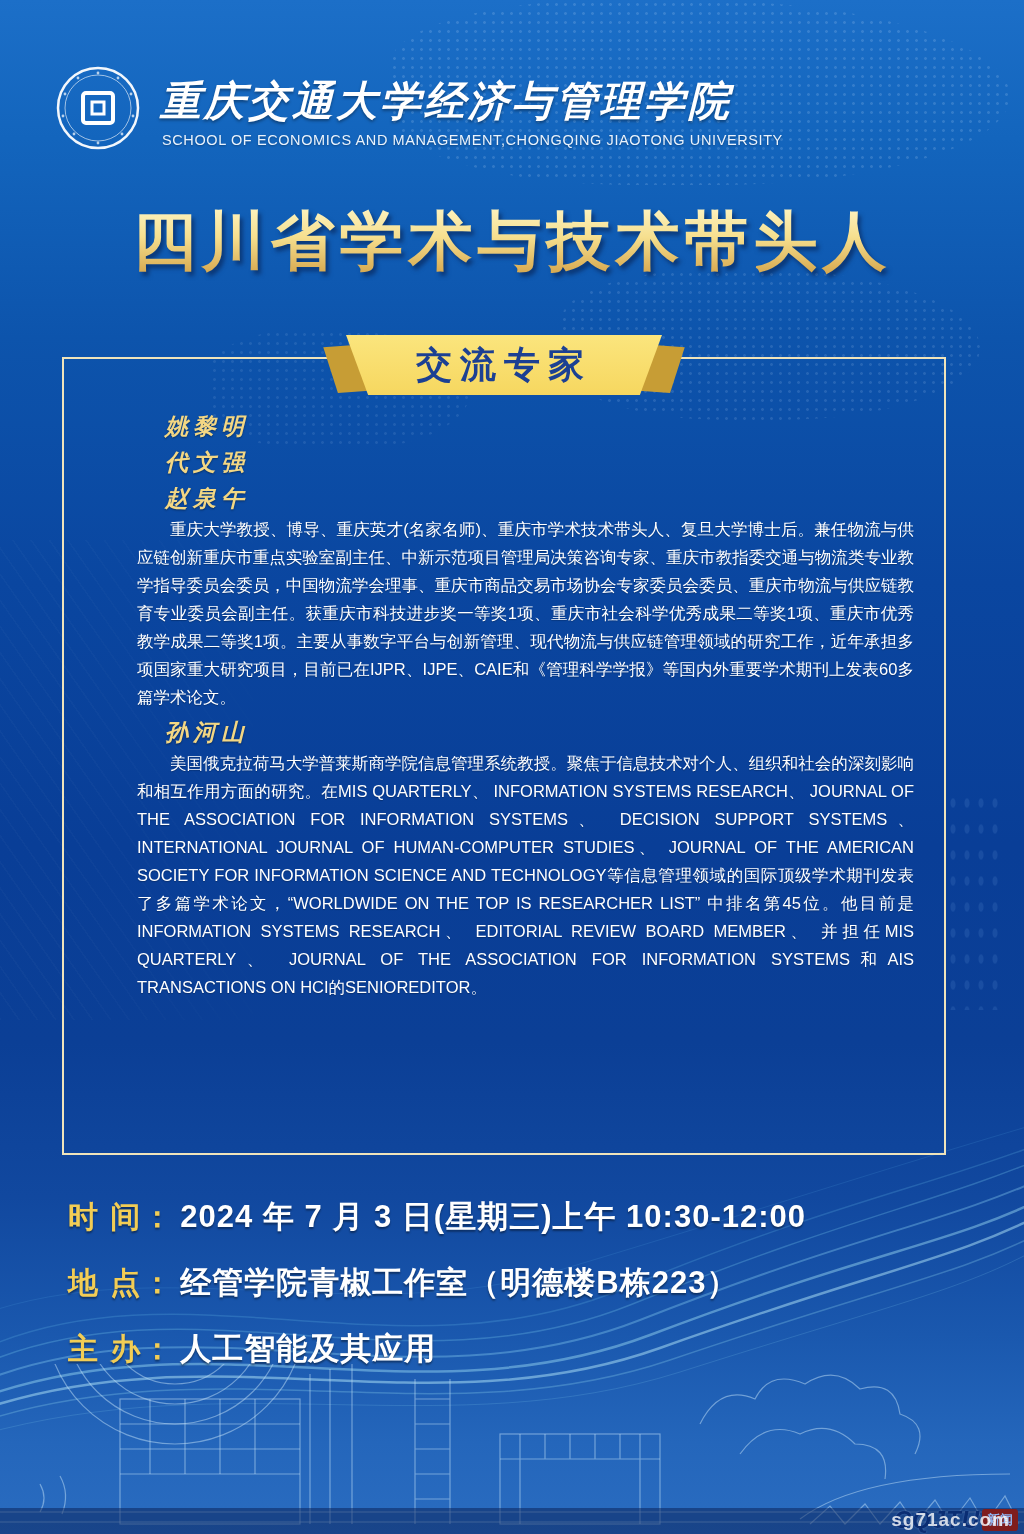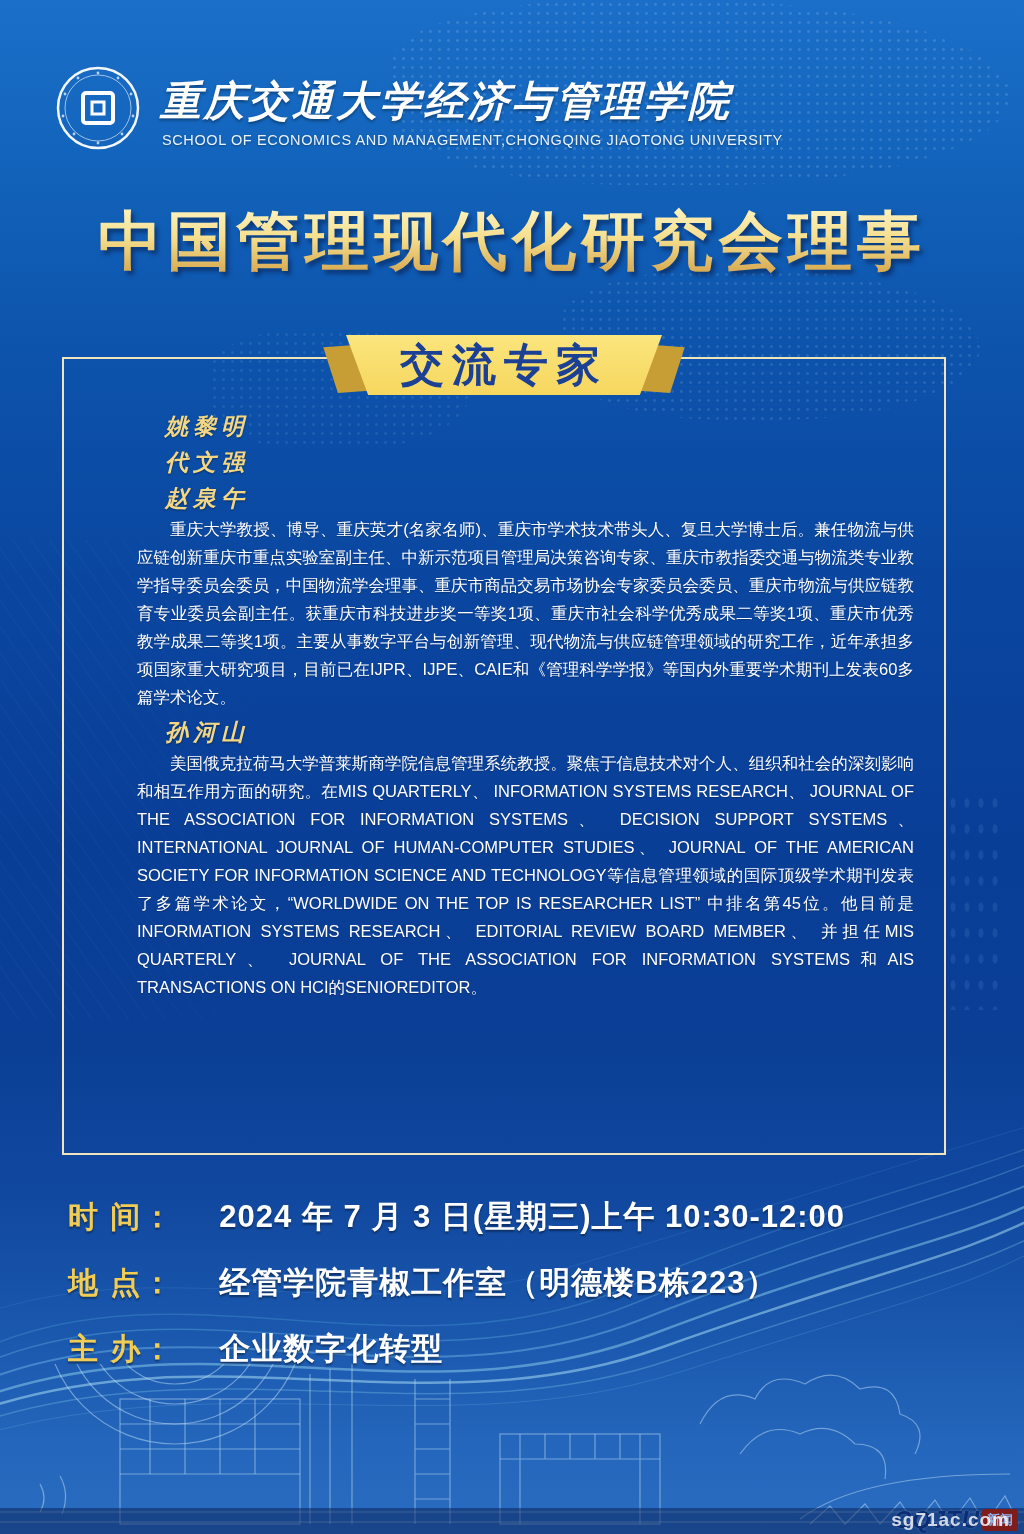--- a/index.html
+++ b/index.html
@@ -36,31 +36,31 @@
     filter:drop-shadow(3px 4px 2px rgba(5,25,70,.55));}
   
   .panel{position:absolute;left:62px;top:357px;width:884px;height:798px;
     border:2px solid #efe4bb;box-sizing:border-box;padding:52px 30px 0 30px;}
   .badge{position:absolute;left:50%;top:-24px;transform:translateX(-50%);width:316px;height:60px;z-index:3;}
   .badge .wing{position:absolute;top:10px;width:60px;height:46px;background:#c79d35;}
   .badge .wing.l{left:-16px;transform:skewX(14deg) rotate(-4deg);}
   .badge .wing.r{right:-16px;transform:skewX(-14deg) rotate(4deg);}
   .badge .face{position:absolute;left:0;top:0;width:100%;height:100%;background:linear-gradient(180deg,#fbe57d,#f6d75f);
     clip-path:polygon(0% 0%,100% 0%,93% 100%,7% 100%);display:flex;align-items:center;justify-content:center;
-    font-weight:900;font-size:44px;letter-spacing:8px;color:#1c4093;}
+    font-weight:900;font-size:36px;letter-spacing:8px;color:#1c4093;}
   
   .expert{margin-bottom:6px;margin-left:43px;}
   .expert .name{margin-left:28px;height:30px;line-height:30px;
     font-family:"DejaVu Serif","Liberation Serif",serif;font-style:italic;font-weight:bold;
     font-size:23px;letter-spacing:5px;color:#f3d784;text-shadow:0 1px 2px rgba(0,0,0,.4);}
   .expert .bio{font-size:16.5px;line-height:28px;color:#ffffff;text-align:justify;text-indent:2em;
     margin:2px 0 0 0;text-shadow:0 1px 1px rgba(0,0,0,.25);}
   
   .info{position:absolute;left:68px;top:1196px;width:900px;}
-  .info-row{display:flex;align-items:baseline;margin-bottom:24px;gap:39px;}
+  .info-row{display:flex;align-items:baseline;margin-bottom:24px;}
   .info-row .lbl{font-weight:900;font-size:30px;letter-spacing:2px;color:#f2cd55;
     text-shadow:0 2px 2px rgba(0,0,0,.4);white-space:nowrap;}
   .info-row .val{font-weight:900;font-size:31px;letter-spacing:1px;color:#ffffff;
     text-shadow:0 2px 2px rgba(0,0,0,.4);white-space:nowrap;margin-left:6px;}
   
   .wm{position:absolute;right:6px;bottom:0px;height:28px;z-index:5;white-space:nowrap;}
   .wm .cq{font-weight:900;font-style:italic;font-size:24px;color:#0a2d73;letter-spacing:1px;text-shadow:0 0 2px rgba(160,190,255,.4);}
   .wm .nb{display:inline-block;background:#7f1d1d;color:#8fb4f0;font-size:13px;font-weight:bold;
     padding:2px 5px;border-radius:3px;vertical-align:4px;margin-left:2px;}
   .wm .ov{position:absolute;right:8px;bottom:3px;font-weight:bold;font-size:19px;color:rgba(255,255,255,.8);
@@ -128,21 +128,21 @@
       <circle cx="18" cy="68" r="1.4"></circle>
         <circle cx="7" cy="50" r="1.4"></circle>
         <circle cx="9" cy="28" r="1.4"></circle>
         <circle cx="22" cy="12" r="1.4"></circle>
     </g>
   </svg>
   <div class="school-cn">重庆交通大学经济与管理学院</div>
   <div class="school-en">SCHOOL OF ECONOMICS AND MANAGEMENT,CHONGQING JIAOTONG UNIVERSITY</div>
 </div>
 
-<div class="main-title">中国管理现代化研究会理事</div>
+<div class="main-title">四川省学术与技术带头人</div>
 
 <div class="panel">
   <div class="badge">
     <div class="wing l"></div>
     <div class="wing r"></div>
     <div class="face">交流专家</div>
   </div>
 
   <div class="expert">
     <div class="name">姚黎明</div>
@@ -167,21 +167,21 @@
   <div class="info-row">
     <span class="lbl">时 间：</span>
     <span class="val">2024 年 7 月 3 日(星期三)上午 10:30-12:00</span>
   </div>
   <div class="info-row">
     <span class="lbl">地 点：</span>
     <span class="val">经管学院青椒工作室（明德楼B栋223）</span>
   </div>
   <div class="info-row">
     <span class="lbl">主 办：</span>
-    <span class="val">企业数字化转型</span>
+    <span class="val">人工智能及其应用</span>
   </div>
 </div>
 
 <div class="footerband"></div>
 
 <div class="wm">
   <span class="cq">CQJTU</span><span class="nb">新闻</span>
   <span class="ov">sg71ac.com</span>
 </div>
 

